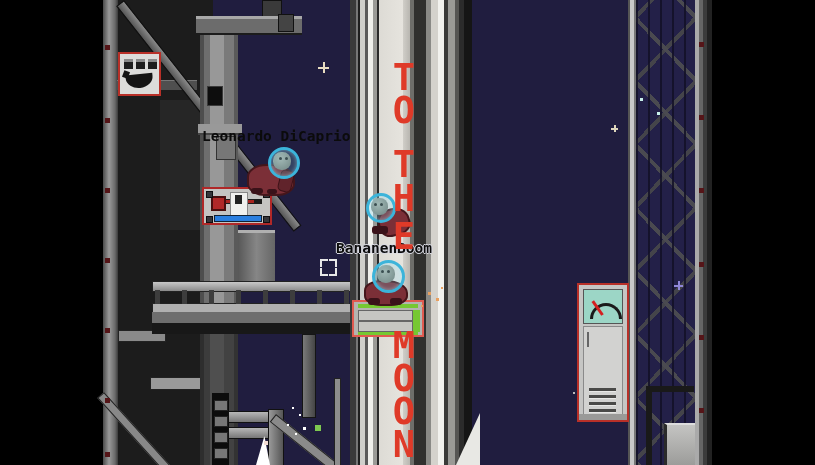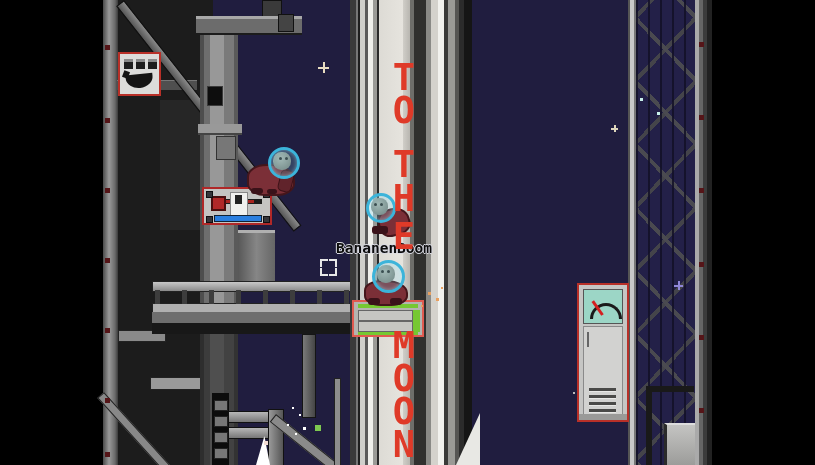--- a/index.html
+++ b/index.html
@@ -173,20 +173,21 @@
   <div class="gorilla" style="left:360px;top:260px;width:52px;height:48px;">
     <div class="g-body" style="left:4px;top:20px;width:40px;height:22px;"></div>
     <div class="g-foot" style="left:8px;top:38px;width:12px;height:7px;"></div>
     <div class="g-foot" style="left:30px;top:38px;width:12px;height:7px;"></div>
     <div class="g-head" style="left:17px;top:5px;width:18px;height:18px;"></div>
     <div class="g-eye" style="left:21px;top:10px;"></div>
     <div class="g-eye" style="left:27px;top:10px;"></div>
     <div class="g-helmet" style="left:12px;top:0;width:27px;height:27px;"></div>
   </div>
 
+  <div class="label" style="left:202px;top:128px;">Leonardo DiCaprio</div>
   <div class="label outlined" style="left:336px;top:240px;">BananenBoom</div>
 
   <div class="abs" style="left:320px;top:259px;width:17px;height:17px;">
     <div class="corner" style="left:0;top:0;border-left:2px solid #e8e8e8;border-top:2px solid #e8e8e8;"></div>
     <div class="corner" style="right:0;top:0;border-right:2px solid #e8e8e8;border-top:2px solid #e8e8e8;"></div>
     <div class="corner" style="left:0;bottom:0;border-left:2px solid #e8e8e8;border-bottom:2px solid #e8e8e8;"></div>
     <div class="corner" style="right:0;bottom:0;border-right:2px solid #e8e8e8;border-bottom:2px solid #e8e8e8;"></div>
   </div>
 
 <div class="rletter" style="top: 63px; color: rgb(223, 58, 40);">T</div>

